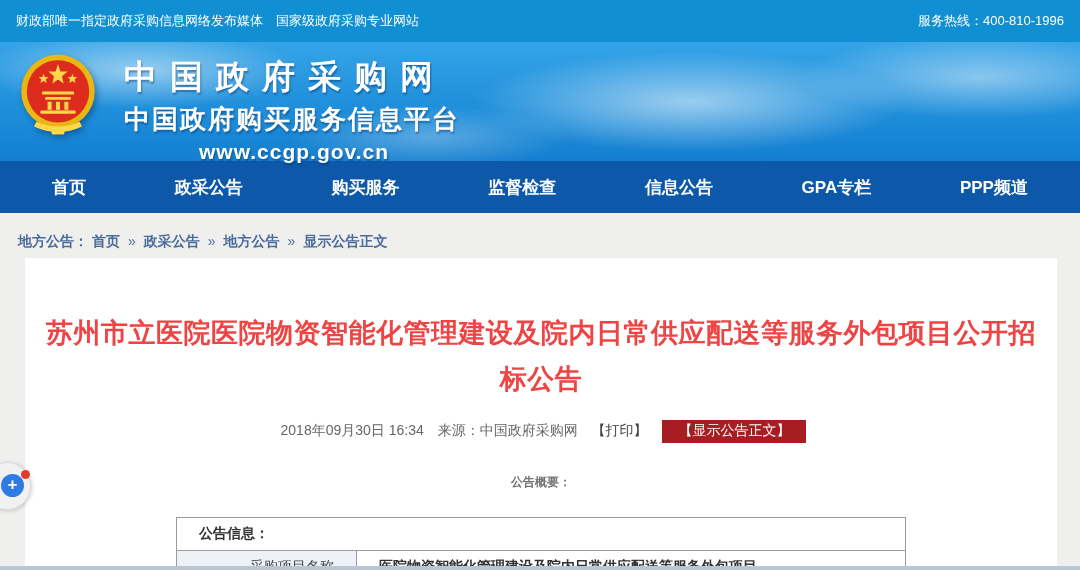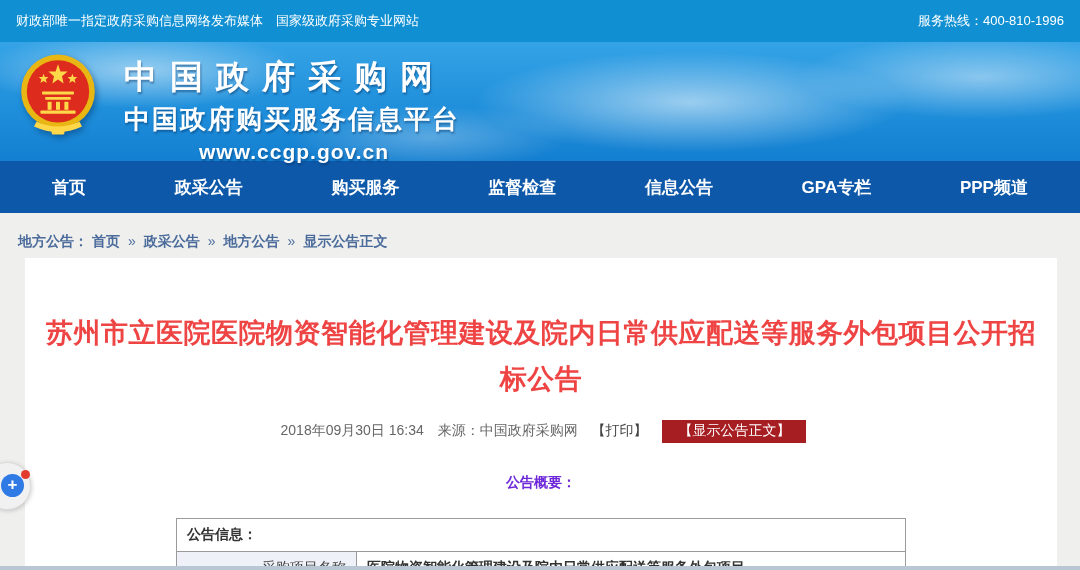--- a/index.html
+++ b/index.html
@@ -42,24 +42,24 @@
 
   
   .card { position:absolute; left:25px; right:23px; top:258px; height:320px; background:#fff; }
   .article-title { margin:52px 12px 0; text-align:center; font-size:27px; font-weight:bold;
     color:#ef4444; line-height:1.72; letter-spacing:.5px; }
   .meta { margin-top:17px; text-align:center; font-size:14px; color:#666; }
   .meta .piece { margin:12px 5px; }
   .print-link { color:#444; cursor:pointer; }
   .show-notice { display:inline-block; margin-left:6px; padding:2px 16px 3px;
     background:#a61d22; color:#fff; cursor:pointer; }
-  .summary-head { margin-top:31px; text-align:center; font-size:14px; font-weight:bold; color:#6d28d9; }
+  .summary-head { margin-top:31px; text-align:center; font-size:12px; font-weight:bold; color:#737373; }
 
   table.notice { width:730px; margin:26px auto 0; border-collapse:collapse; font-size:14px; color:#333; }
-  table.notice td { border:1px solid #9b9b9b; padding:7px 10px; }
+  table.notice td { border:1px solid #9b9b9b; padding:7px 22px; }
   td.sec-head { font-weight:bold; }
   td.row-label { width:180px; text-align:right; padding-right:22px; background:#eef1f7; color:#444; }
   td.row-value { font-weight:bold; }
 
   
   .float-widget { position:absolute; left:-17px; top:462px; width:48px; height:48px;
     background:#f1f1f1; border:1px solid #dcdcdc; border-radius:50%;
     box-shadow:1px 1px 4px rgba(0,0,0,.18); cursor:pointer; }
   .float-core { position:absolute; left:17px; top:11px; width:23px; height:23px; border-radius:50%;
     background:#2f7ae5; color:#fff; font-size:17px; font-weight:bold; line-height:22px; text-align:center; }

